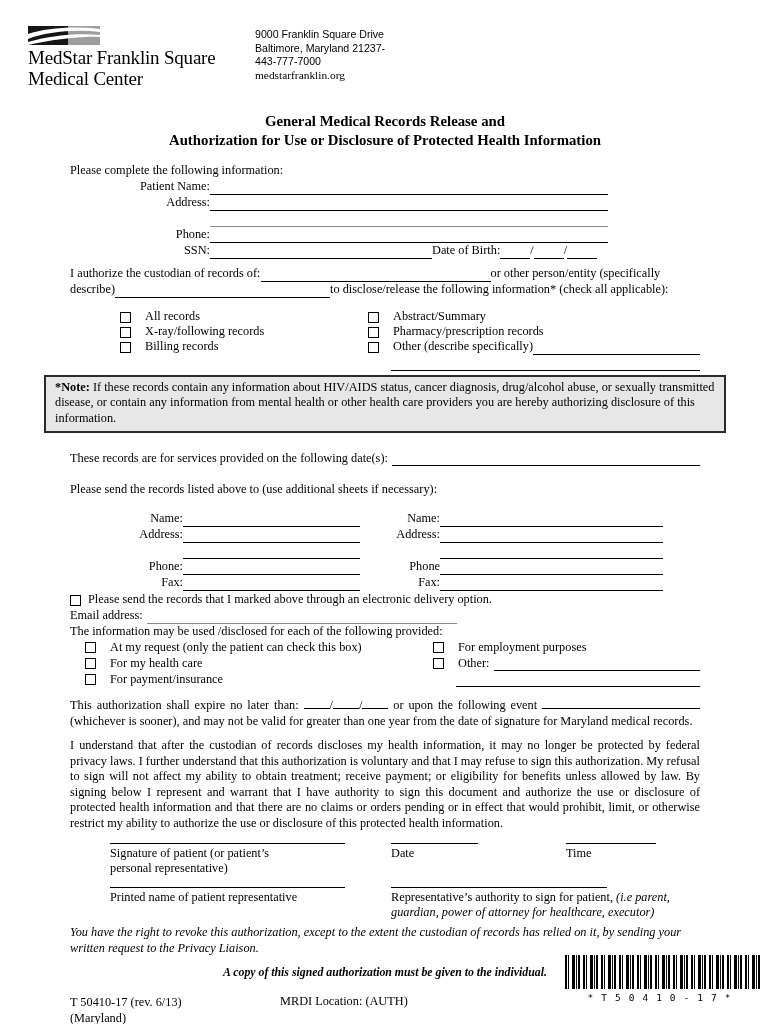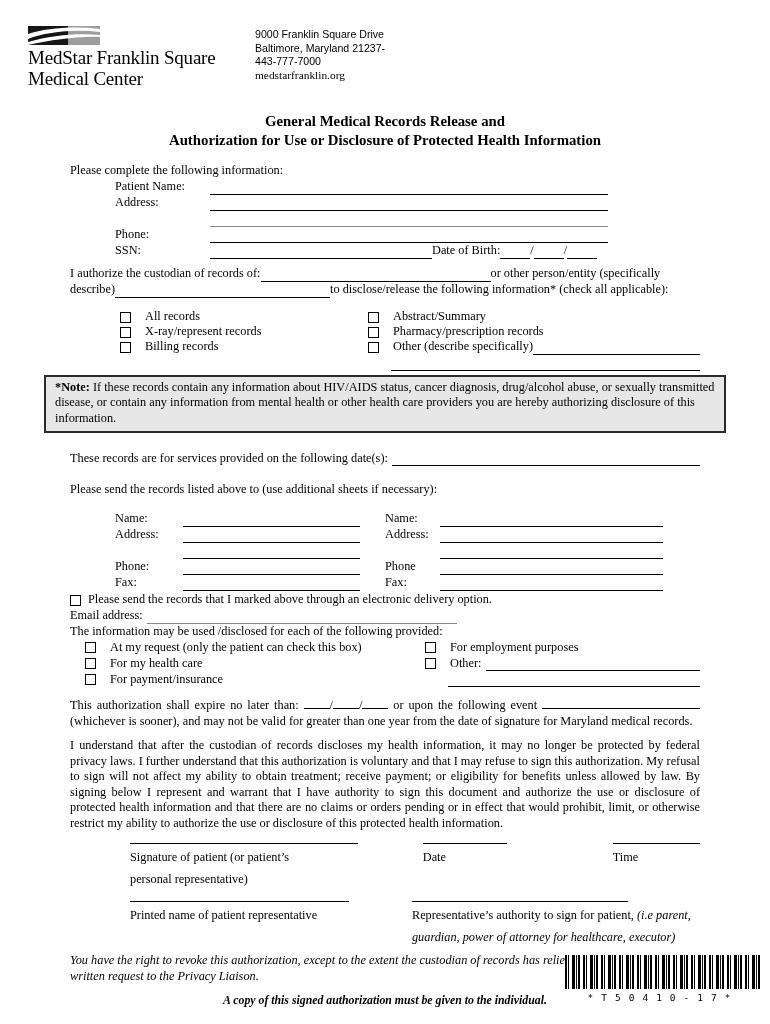--- a/index.html
+++ b/index.html
@@ -15,54 +15,54 @@
   .addr .site{font-family:"Liberation Serif",serif;font-weight:normal;font-size:11.4px;}
   
   .title{text-align:center;font-weight:bold;font-size:14.8px;line-height:18.5px;margin-top:8px;}
   
   .content{margin:0 70px;}
   .intro{margin-top:14px;}
   
   .fill{display:inline-block;border-bottom:1px solid #000;height:14px;}
   .fill.gray{border-bottom-color:#8a8a8a;}
   .frow{display:flex;align-items:flex-end;height:16px;}
-  .frow .lbl{flex:none;}
+  .frow .lbl{flex:none;text-align:right;}
   .fillf{flex:1;border-bottom:1px solid #000;height:15px;}
   .fillf.gray{border-bottom-color:#8a8a8a;}
   
   .patient{margin-left:45px;width:493px;}
   .patient .lbl{width:95px;}
   
   .cb{flex:none;display:inline-block;width:9px;height:9px;border:1.2px solid #000;
       margin-right:14px;margin-bottom:2px;}
   .cbrow{display:flex;align-items:flex-end;height:15px;}
   
   .auth{margin-top:7px;}
   .cbgrid{display:grid;grid-template-columns:248px 1fr;margin-left:50px;margin-top:12px;}
   
   .notebox{margin:4px -26px 0 -26px;background:#e7e7e7;border:2px solid #2b2b2b;
            padding:3px 9px 5px 9px;line-height:15.6px;}
   
   .recip{margin-left:45px;margin-top:13px;display:grid;grid-template-columns:245px 278px;column-gap:25px;}
   .recip .frow .lbl{width:68px;}
   .recip .colR .frow .lbl{width:55px;}
   
-  .purp{display:grid;grid-template-columns:340px 1fr;margin-left:15px;}
+  .purp{display:grid;grid-template-columns:340px 1fr;margin-left:15px;gap:8px;}
   .purp .cbrow{height:16px;}
   
   .para{margin:0;}
   .just{text-align:justify;}
   .expire{margin-top:7px;}
   .underst{margin-top:9px;}
   
   .sigrow{display:flex;margin-left:40px;}
   .sigrow.r1{margin-top:12px;}
   .sigrow.r2{margin-top:11px;}
   .sigcell .topline{border-top:1px solid #000;height:0;margin-bottom:2px;}
-  .sigcell{line-height:22px;margin-left:20px;}
+  .sigcell{line-height:15px;}
   .italic{font-style:italic;}
   .revoke{font-style:italic;margin-top:5px;}
   .copyline{text-align:center;font-weight:bold;font-style:italic;font-size:11.8px;margin-top:9px;}
   
   .footer{display:flex;margin-top:13px;align-items:flex-start;}
   .footcol{width:210px;line-height:16px;}
   
   .barcode{position:absolute;left:565px;top:955px;width:196px;}
   .bars{height:34px;background:repeating-linear-gradient(90deg,
         #000 0px,#000 2px,#fff 2px,#fff 3px,
@@ -148,21 +148,21 @@
         <span class="lbl">to disclose/release the following information* (check all applicable):</span>
       </div>
       <div class="cbgrid">
         <div>
           <div class="cbrow">
             <span class="cb"></span>
             <span>All records</span>
           </div>
           <div class="cbrow">
             <span class="cb"></span>
-            <span>X-ray/represent records</span>
+            <span>X-ray/following records</span>
           </div>
           <div class="cbrow">
             <span class="cb"></span>
             <span>Billing records</span>
           </div>
         </div>
         <div>
           <div class="cbrow">
             <span class="cb"></span>
             <span>Abstract/Summary</span>

